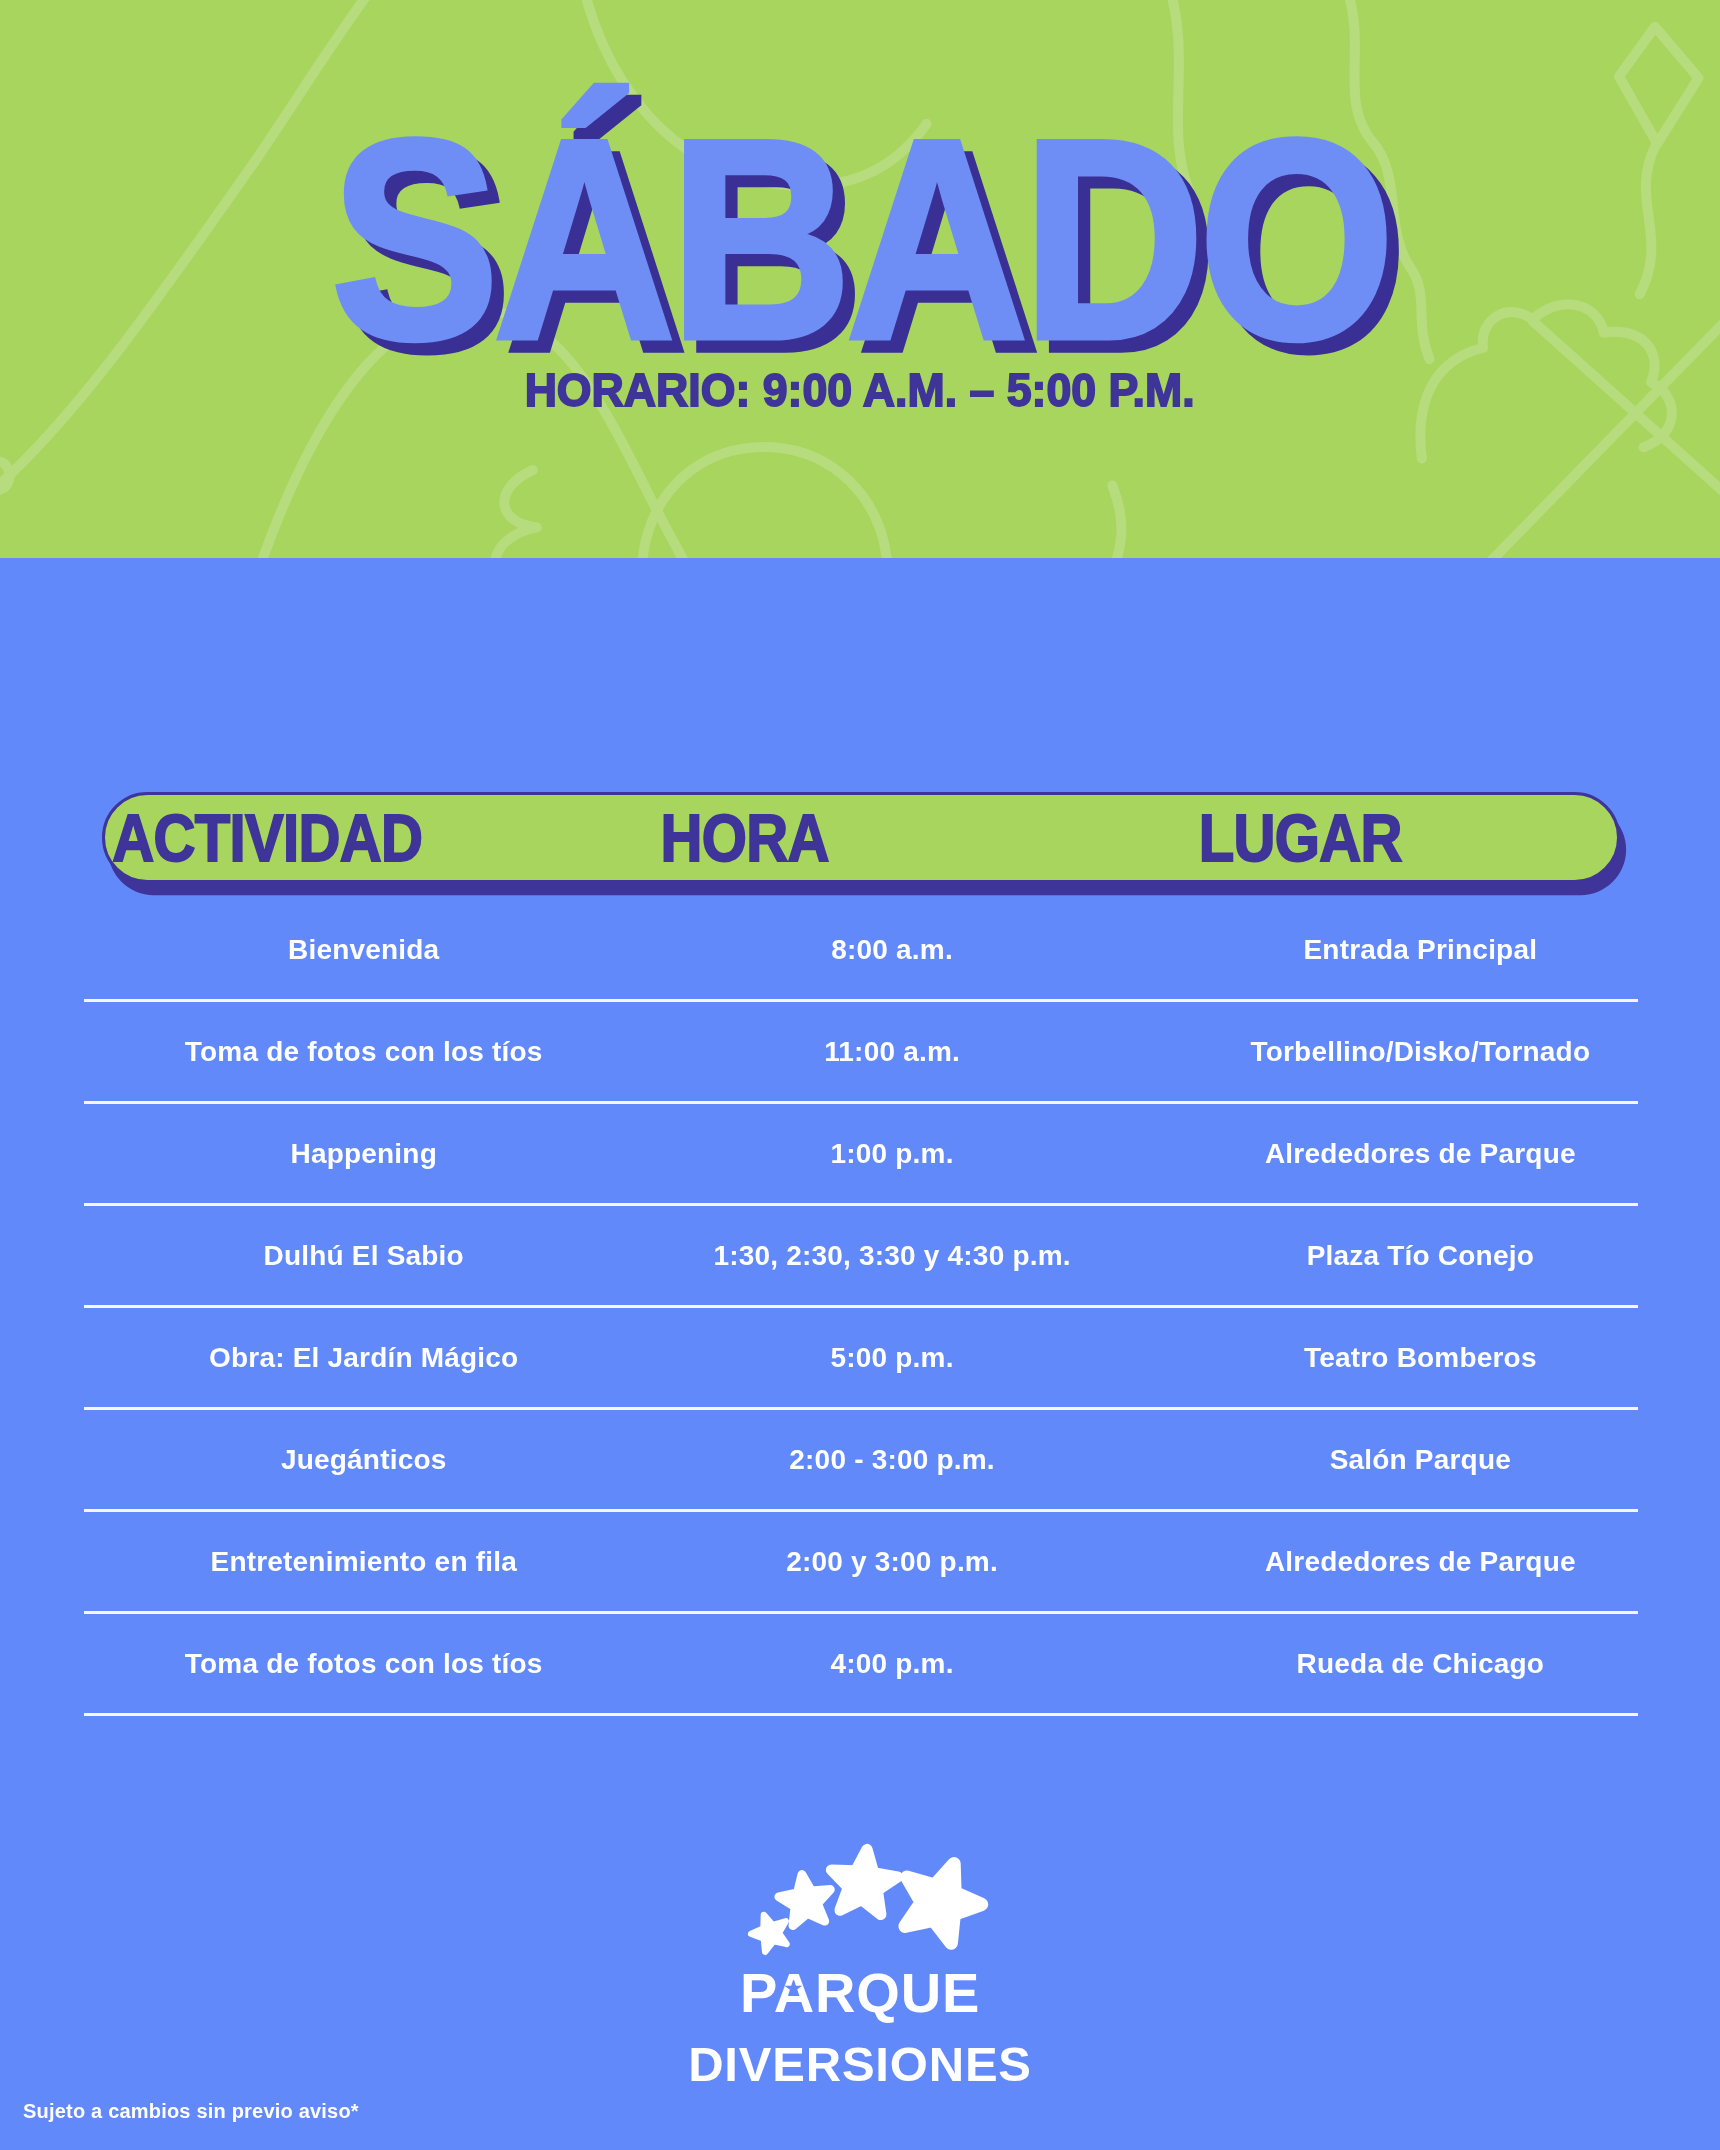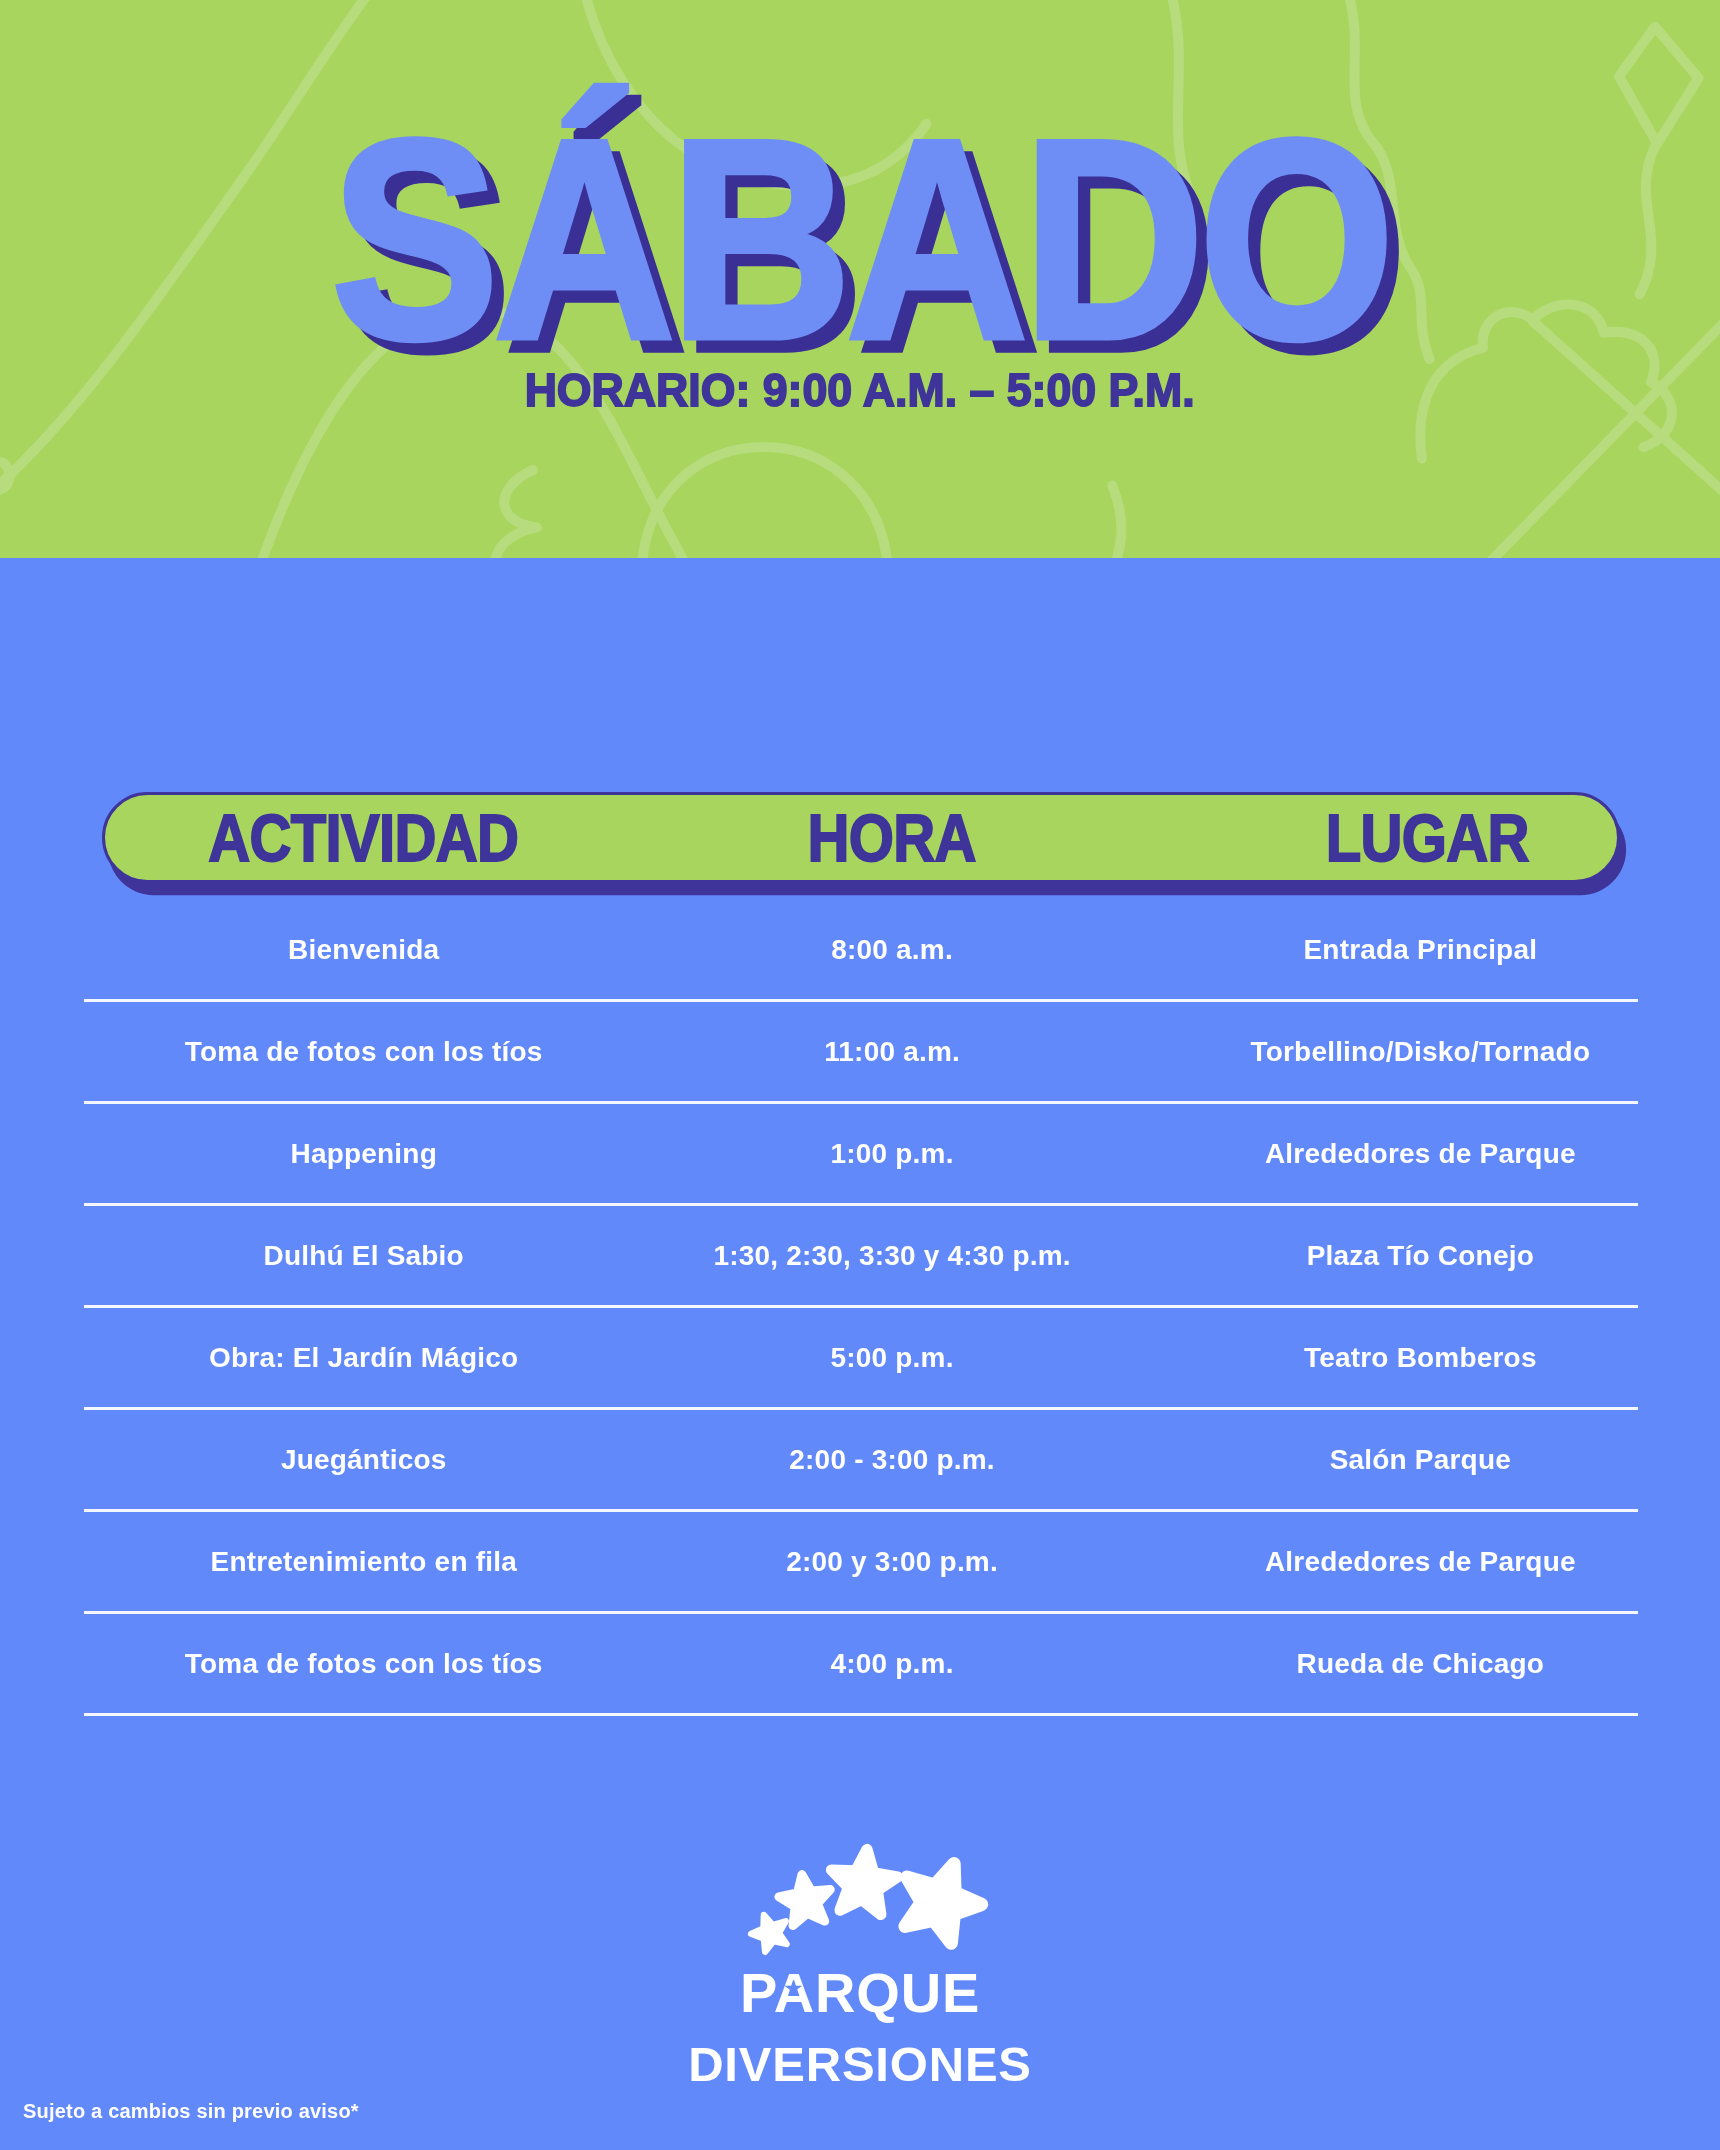--- a/index.html
+++ b/index.html
@@ -24,21 +24,21 @@
     -webkit-text-stroke:1.8px currentColor;letter-spacing:0;transform:scaleX(0.95);
     white-space:nowrap;
   }
   
   .table{position:absolute;left:84px;top:792px;width:1554px;}
   .pill{
     height:85px;margin:0 17.6px;background:#a8d55e;border:3.8px solid #3e3499;
     border-radius:764px;box-shadow:6.1px 12.2px 0 0 #3e3499;
     display:grid;grid-template-columns:36% 32% 32%;align-items:center;
   }
-  .pill-cell{text-align:center;}
+  .pill-cell{}
   .pill-cell span{
     display:inline-block;font-size:66px;font-weight:700;color:#3e3499;
     -webkit-text-stroke:1.9px currentColor;letter-spacing:-0.8px;transform:scaleX(0.88);
     white-space:nowrap;
   }
   .pill-cell.c1 span{transform:translateX(-13.8px) scaleX(0.88);}
   .pill-cell.c3 span{transform:translateX(52px) scaleX(0.88);}
   .rows{margin-top:17px;}
   .row{
     height:99px;display:grid;grid-template-columns:36% 32% 32%;

